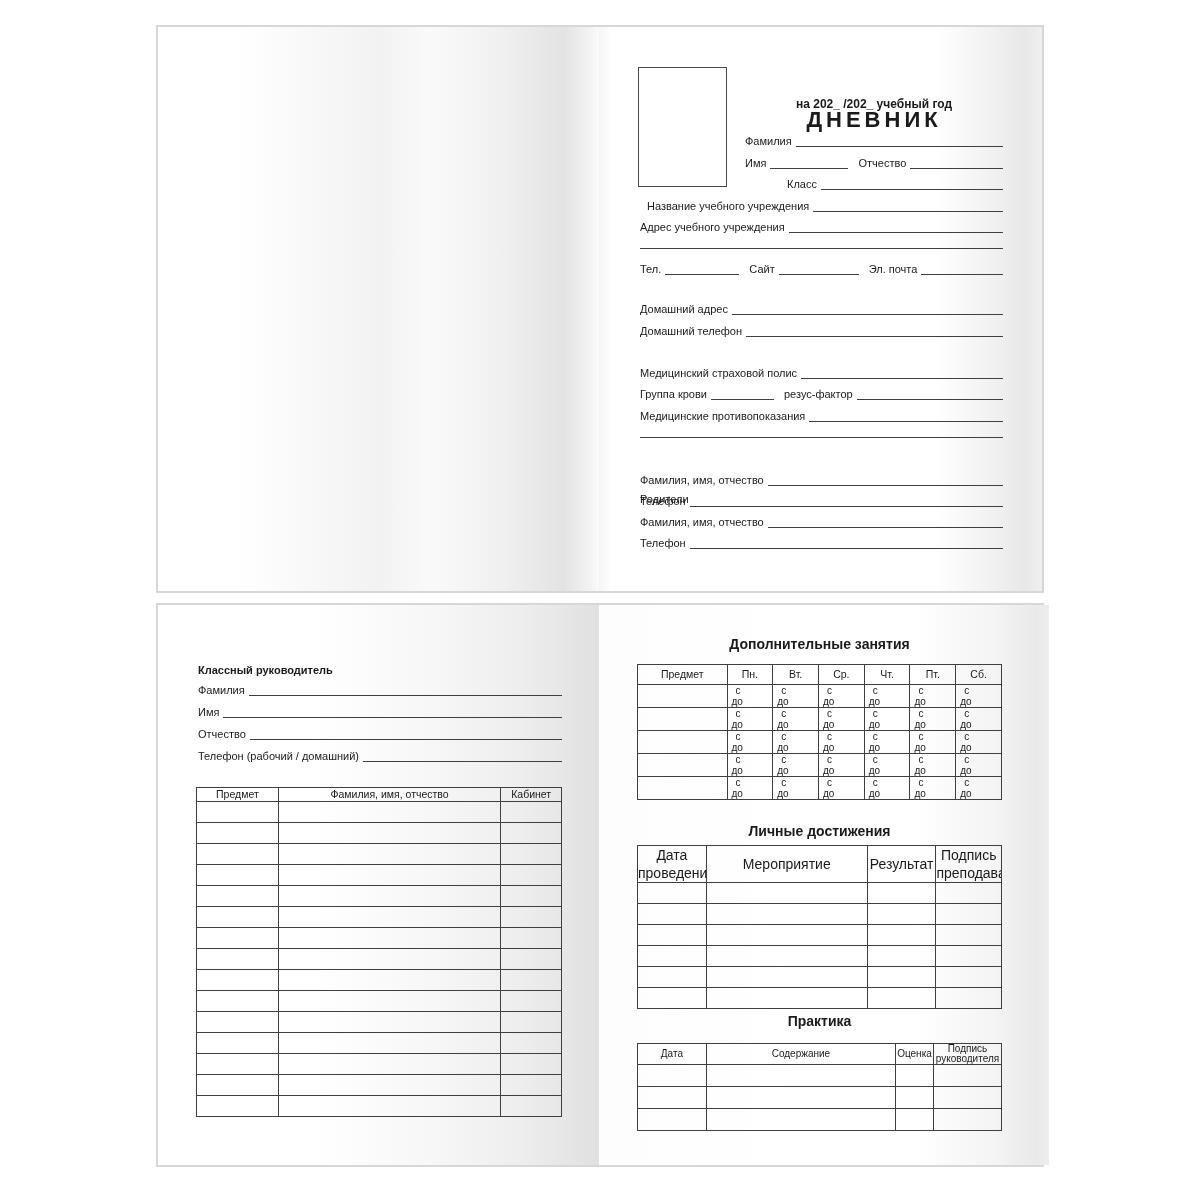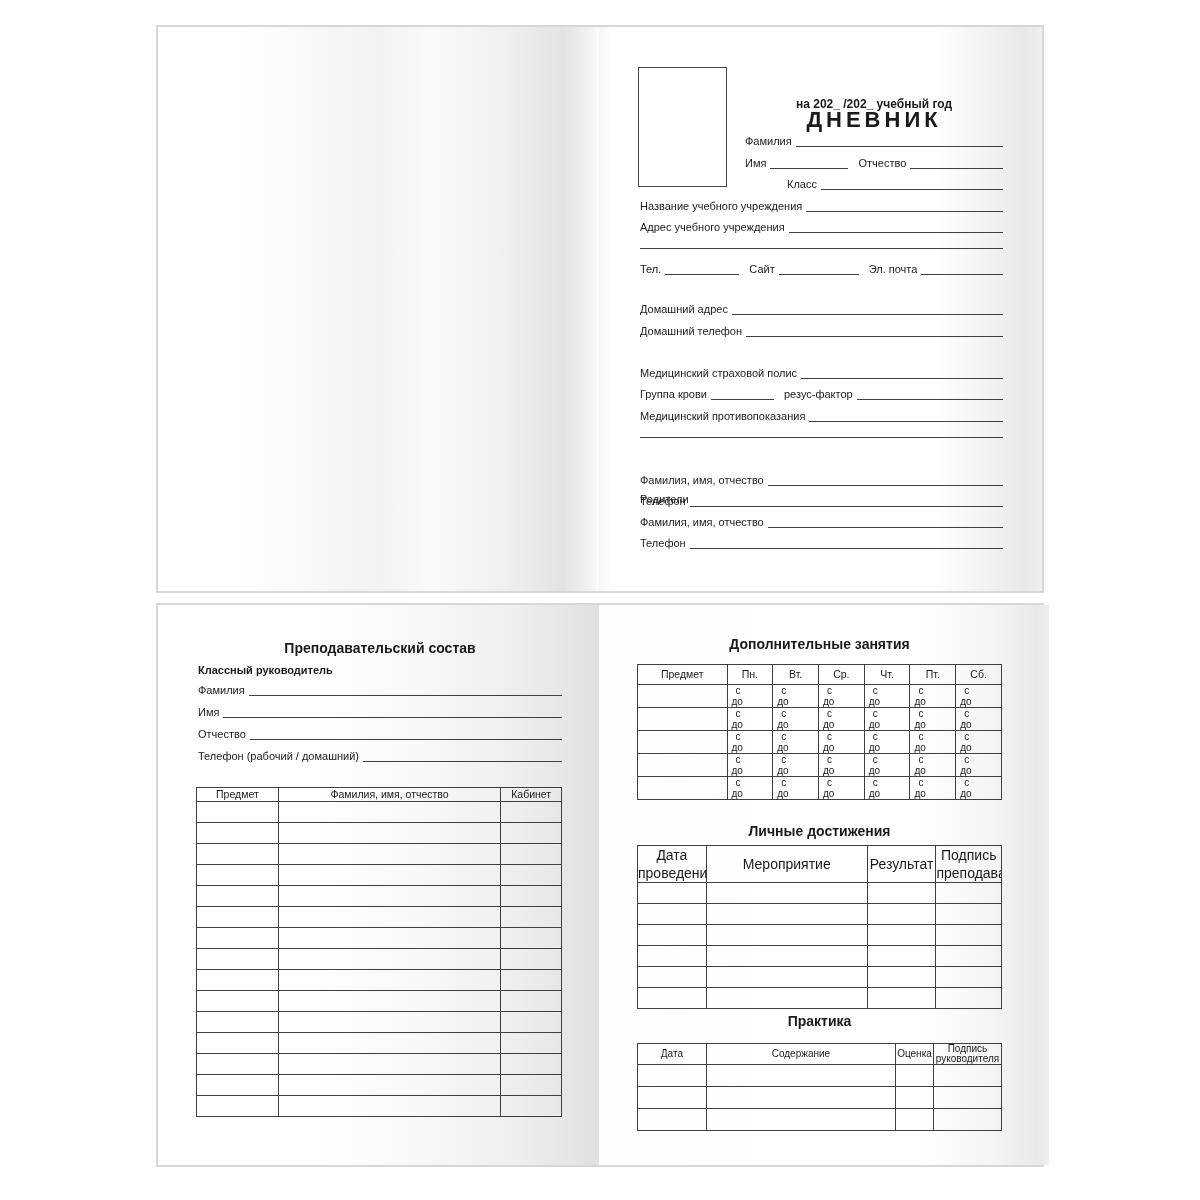--- a/index.html
+++ b/index.html
@@ -85,21 +85,21 @@
       <div class="frow" style="top:129px;left:146px;right:39px;">
         <span class="lbl">Имя</span>
         <span class="fline f78"></span>
         <span class="lbl ml">Отчество</span>
         <span class="fline"></span>
       </div>
       <div class="frow" style="top:150px;left:146px;right:39px;padding-left:42px;">
         <span class="lbl">Класс</span>
         <span class="fline"></span>
       </div>
-      <div class="frow" style="top:172px;left:41px;right:39px;justify-content:space-between;">
+      <div class="frow" style="top:172px;left:48px;right:39px;justify-content:space-between;">
         <span class="lbl">Название учебного учреждения</span>
         <span class="fline"></span>
       </div>
       <div class="frow" style="top:193px;left:41px;right:39px;">
         <span class="lbl">Адрес учебного учреждения</span>
         <span class="fline"></span>
       </div>
       <div class="frow" style="top:209px;left:41px;right:39px;">
         <span class="fline" style="margin-left:0;"></span>
       </div>
@@ -123,21 +123,21 @@
         <span class="lbl">Медицинский страховой полис</span>
         <span class="fline"></span>
       </div>
       <div class="frow" style="top:360px;left:41px;right:39px;">
         <span class="lbl">Группа крови</span>
         <span class="fline f63"></span>
         <span class="lbl ml">резус-фактор</span>
         <span class="fline"></span>
       </div>
       <div class="frow" style="top:382px;left:41px;right:39px;">
-        <span class="lbl">Медицинский противопоказания</span>
+        <span class="lbl">Медицинские противопоказания</span>
         <span class="fline"></span>
       </div>
       <div class="frow" style="top:398px;left:41px;right:39px;">
         <span class="fline" style="margin-left:0;"></span>
       </div>
       <div class="frow" style="top:425px;left:41px;right:39px;margin-top:40px;">
         <span class="lbl">Родители</span>
       </div>
       <div class="frow" style="top:446px;left:41px;right:39px;">
         <span class="lbl">Фамилия, имя, отчество</span>
@@ -154,21 +154,20 @@
       <div class="frow" style="top:509px;left:41px;right:39px;">
         <span class="lbl">Телефон</span>
         <span class="fline"></span>
       </div>
     </div>
   </section>
 
   <section class="spread spread-bottom">
 
     <div class="page page-left">
-      <div class="sec-title" style="left:40px;top:35px;width:364px;">Преподавательский состав</div>
       <div class="frow" style="top:58px;left:40px;right:37px;">
         <span class="lbl b">Классный руководитель</span>
       </div>
       <div class="frow" style="top:78px;left:40px;right:37px;">
         <span class="lbl">Фамилия</span>
         <span class="fline"></span>
       </div>
       <div class="frow" style="top:100px;left:40px;right:37px;">
         <span class="lbl">Имя</span>
         <span class="fline"></span>

